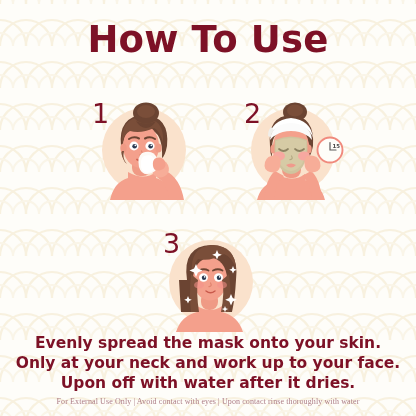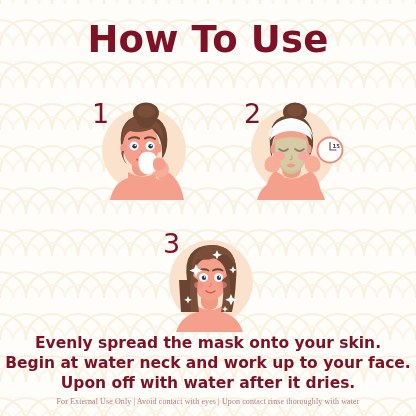--- a/index.html
+++ b/index.html
@@ -286,19 +286,19 @@
         <path d="M76 66 l1.7 4.1 l4.1 1.7 l-4.1 1.7 l-1.7 4.1 l-1.7 -4.1 l-4.1 -1.7 l4.1 -1.7 z"></path>
         <path d="M78 38 l1.1 2.7 l2.7 1.1 l-2.7 1.1 l-1.1 2.7 l-1.1 -2.7 l-2.7 -1.1 l2.7 -1.1 z"></path>
         <path d="M33 68 l1.1 2.7 l2.7 1.1 l-2.7 1.1 l-1.1 2.7 l-1.1 -2.7 l-2.7 -1.1 l2.7 -1.1 z"></path>
         <path d="M70 78 l0.9 2.2 l2.2 0.9 l-2.2 0.9 l-0.9 2.2 l-0.9 -2.2 l-2.2 -0.9 l2.2 -0.9 z"></path>
       </g>
     </svg>
   </div>
 
   <div id="body-copy">
     <span class="line">Evenly spread the mask onto your skin.</span>
-    <span class="line">Begin at water neck and work up to your face.</span>
+    <span class="line">Only at your neck and work up to your face.</span>
     <span class="line">Upon off with water after it dries.</span>
   </div>
 
   <div id="footer">For External Use Only | Avoid contact with eyes | Upon contact rinse thoroughly with water</div>
 
 </div>
 
 </body></html>

